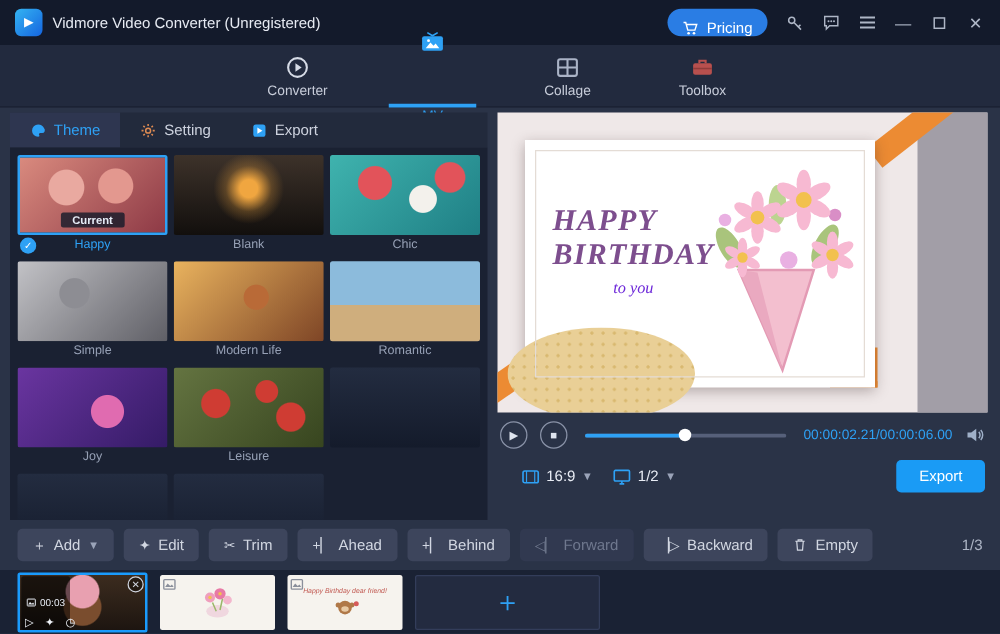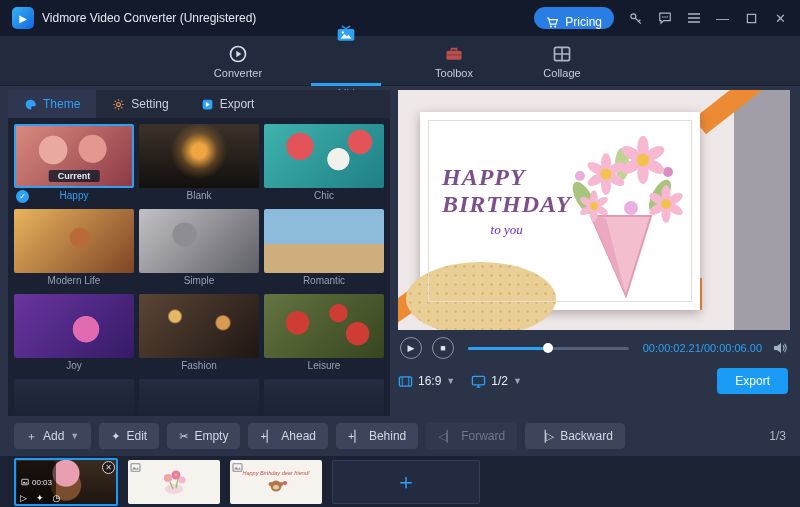--- a/index.html
+++ b/index.html
@@ -93,21 +93,21 @@
   .bouquet { position:absolute; right:4px; top:4px; }
 
   .pc1 { position:absolute; top:246px; left:2px; right:2px; height:24px; display:flex; align-items:center; gap:10px; }
   .pbtn { width:22px; height:22px; border-radius:50%; border:1px solid #8a93a8; color:#dfe5ef;
     background:none; display:flex; align-items:center; justify-content:center; font-size:9px; flex:0 0 auto; }
   .slider { flex:1; height:3px; background:#56607a; border-radius:2px; position:relative; margin:0 4px; }
   .slider-fill { height:3px; background:#2ea1f5; border-radius:2px; position:relative; }
   .knob { position:absolute; right:-5px; top:-3.5px; width:10px; height:10px; border-radius:50%; background:#fff; }
   .ptime { font-size:11px; color:#2ea1f5; white-space:nowrap; }
 
-  .pc2 { position:absolute; top:278px; left:0; right:2px; height:26px; display:flex; align-items:center; gap:16px; }
+  .pc2 { position:absolute; top:278px; left:19px; right:2px; height:26px; display:flex; align-items:center; gap:16px; }
   .ddgroup { display:flex; align-items:center; gap:5px; font-size:12px; color:#e8ecf4; }
   .caret { font-size:9px; color:#9aa3b8; }
   .export-btn { margin-left:auto; border:none; background:#1a9bf5; color:#fff; font-size:12px;
     height:26px; padding:0 18px; border-radius:4px; }
 
   
   .toolbar { position:absolute; left:0; right:0; top:420px; height:32px; display:flex; align-items:center; gap:8px; padding:0 14px; }
   .tbtn { height:26px; border:none; border-radius:4px; background:#3d455c; color:#d2d7e2; font-size:12px;
     padding:0 12px; display:flex; align-items:center; gap:6px; }
   .tbtn .ticon { font-size:11px; }
@@ -199,35 +199,35 @@
           <rect x="2" y="6" width="20" height="14" rx="2" fill="#2ea1f5"></rect>
           <circle cx="8.2" cy="10.2" r="1.4" fill="#fff"></circle>
           <path d="M5.5 17.5l4.5-5.5 3 3 2-2 3.5 4.5z" fill="#fff"></path>
         </svg>
     </span>
     <span class="nlabel" data-interactable="false">MV</span>
   </div>
   <div class="navtab" data-interactable="true">
     <span data-interactable="false">
       <svg width="20" height="20" viewBox="0 0 24 24">
+          <rect x="3" y="4" width="18" height="16" rx="2" fill="none" stroke="#aab3c6" stroke-width="2"></rect>
+          <path d="M12 4v16M3 12h18" stroke="#aab3c6" stroke-width="2"></path>
+        </svg>
+    </span>
+    <span class="nlabel" data-interactable="false">Collage</span>
+  </div>
+  <div class="navtab" data-interactable="true">
+    <span data-interactable="false">
+      <svg width="20" height="20" viewBox="0 0 24 24">
           <path d="M9 8V5.5h6V8" fill="none" stroke="#b8504e" stroke-width="2"></path>
           <rect x="3" y="8" width="18" height="11" rx="2" fill="#b8504e"></rect>
           <path d="M3 13h18" stroke="#8f3c3a" stroke-width="1.5"></path>
         </svg>
     </span>
     <span class="nlabel" data-interactable="false">Toolbox</span>
-  </div>
-  <div class="navtab" data-interactable="true">
-    <span data-interactable="false">
-      <svg width="20" height="20" viewBox="0 0 24 24">
-          <rect x="3" y="4" width="18" height="16" rx="2" fill="none" stroke="#aab3c6" stroke-width="2"></rect>
-          <path d="M12 4v16M3 12h18" stroke="#aab3c6" stroke-width="2"></path>
-        </svg>
-    </span>
-    <span class="nlabel" data-interactable="false">Collage</span>
   </div>
 </nav>
 
 <section class="left" data-interactable="false">
   <div class="ltabs" data-interactable="false">
     <div class="ltab active" data-interactable="true">
       <span data-interactable="false">
         <svg width="13" height="13" viewBox="0 0 16 16">
             <path d="M8 2a6 6 0 1 0 0 12c1.1 0 1.6-.9 1-1.7-.6-.9 0-2 1.2-2H12a2.6 2.6 0 0 0 2-4.3C12.9 3.3 10.7 2 8 2z" fill="#2ea1f5"></path>
           </svg>
@@ -266,38 +266,34 @@
     </div>
     <div class="cell" data-interactable="true">
       <div class="thumb t2" data-interactable="false"></div>
       <div class="tlabel" data-interactable="false">Blank</div>
     </div>
     <div class="cell" data-interactable="true">
       <div class="thumb t3" data-interactable="false"></div>
       <div class="tlabel" data-interactable="false">Chic</div>
     </div>
     <div class="cell" data-interactable="true">
+      <div class="thumb t4" data-interactable="false"></div>
+      <div class="tlabel" data-interactable="false">Simple</div>
+    </div>
+    <div class="cell" data-interactable="true">
       <div class="thumb t5" data-interactable="false"></div>
       <div class="tlabel" data-interactable="false">Modern Life</div>
     </div>
     <div class="cell" data-interactable="true">
-      <div class="thumb t4" data-interactable="false"></div>
-      <div class="tlabel" data-interactable="false">Simple</div>
-    </div>
-    <div class="cell" data-interactable="true">
       <div class="thumb t7" data-interactable="false"></div>
       <div class="tlabel" data-interactable="false">Romantic</div>
     </div>
     <div class="cell" data-interactable="true">
       <div class="thumb t6" data-interactable="false"></div>
       <div class="tlabel" data-interactable="false">Joy</div>
-    </div>
-    <div class="cell" data-interactable="true">
-      <div class="thumb t8" data-interactable="false"></div>
-      <div class="tlabel" data-interactable="false">Fashion</div>
     </div>
     <div class="cell" data-interactable="true">
       <div class="thumb t9" data-interactable="false"></div>
       <div class="tlabel" data-interactable="false">Leisure</div>
     </div>
     <div class="cell" data-interactable="true">
         <div class="thumb t10" data-interactable="false"></div>
       </div>
     <div class="cell" data-interactable="true">
         <div class="thumb t10" data-interactable="false"></div>
@@ -398,37 +394,45 @@
     <span class="ticon" data-interactable="false">＋</span>
     <span data-interactable="false">Add</span>
     <span class="caret" data-interactable="false">▼</span>
   </button>
   <button class="tbtn" data-interactable="true">
     <span class="ticon" data-interactable="false">✦</span>
     <span data-interactable="false">Edit</span>
   </button>
   <button class="tbtn" data-interactable="true">
     <span class="ticon" data-interactable="false">✂</span>
-    <span data-interactable="false">Empty</span>
+    <span data-interactable="false">Trim</span>
   </button>
   <button class="tbtn" data-interactable="true">
     <span class="ticon" data-interactable="false">+▏</span>
     <span data-interactable="false">Ahead</span>
   </button>
   <button class="tbtn" data-interactable="true">
     <span class="ticon" data-interactable="false">+▏</span>
     <span data-interactable="false">Behind</span>
   </button>
   <button class="tbtn disabled" data-interactable="true">
     <span class="ticon" data-interactable="false">◁▏</span>
     <span data-interactable="false">Forward</span>
   </button>
   <button class="tbtn" data-interactable="true">
     <span class="ticon" data-interactable="false">▕▷</span>
     <span data-interactable="false">Backward</span>
+  </button>
+  <button class="tbtn" data-interactable="true">
+    <span class="ticon" data-interactable="false">
+      <svg width="12" height="12" viewBox="0 0 16 16">
+          <path d="M3 4h10M6 4V2.5h4V4M4.5 4l.8 9.5h5.4l.8-9.5" fill="none" stroke="currentColor" stroke-width="1.3"></path>
+        </svg>
+    </span>
+    <span data-interactable="false">Empty</span>
   </button>
   <span class="counter" data-interactable="false">1/3</span>
 </div>
 
 <div class="timeline" data-interactable="false">
   <div class="clip clip1" data-interactable="true">
     <span class="clipbadge" data-interactable="false">
       <svg width="8" height="8" viewBox="0 0 16 16">
           <rect x="1.5" y="2.5" width="13" height="11" rx="1" fill="none" stroke="#e8ecf4" stroke-width="1.6"></rect>
           <path d="M3 11l3-4 3 3 2-2 2 3z" fill="#e8ecf4"></path>

